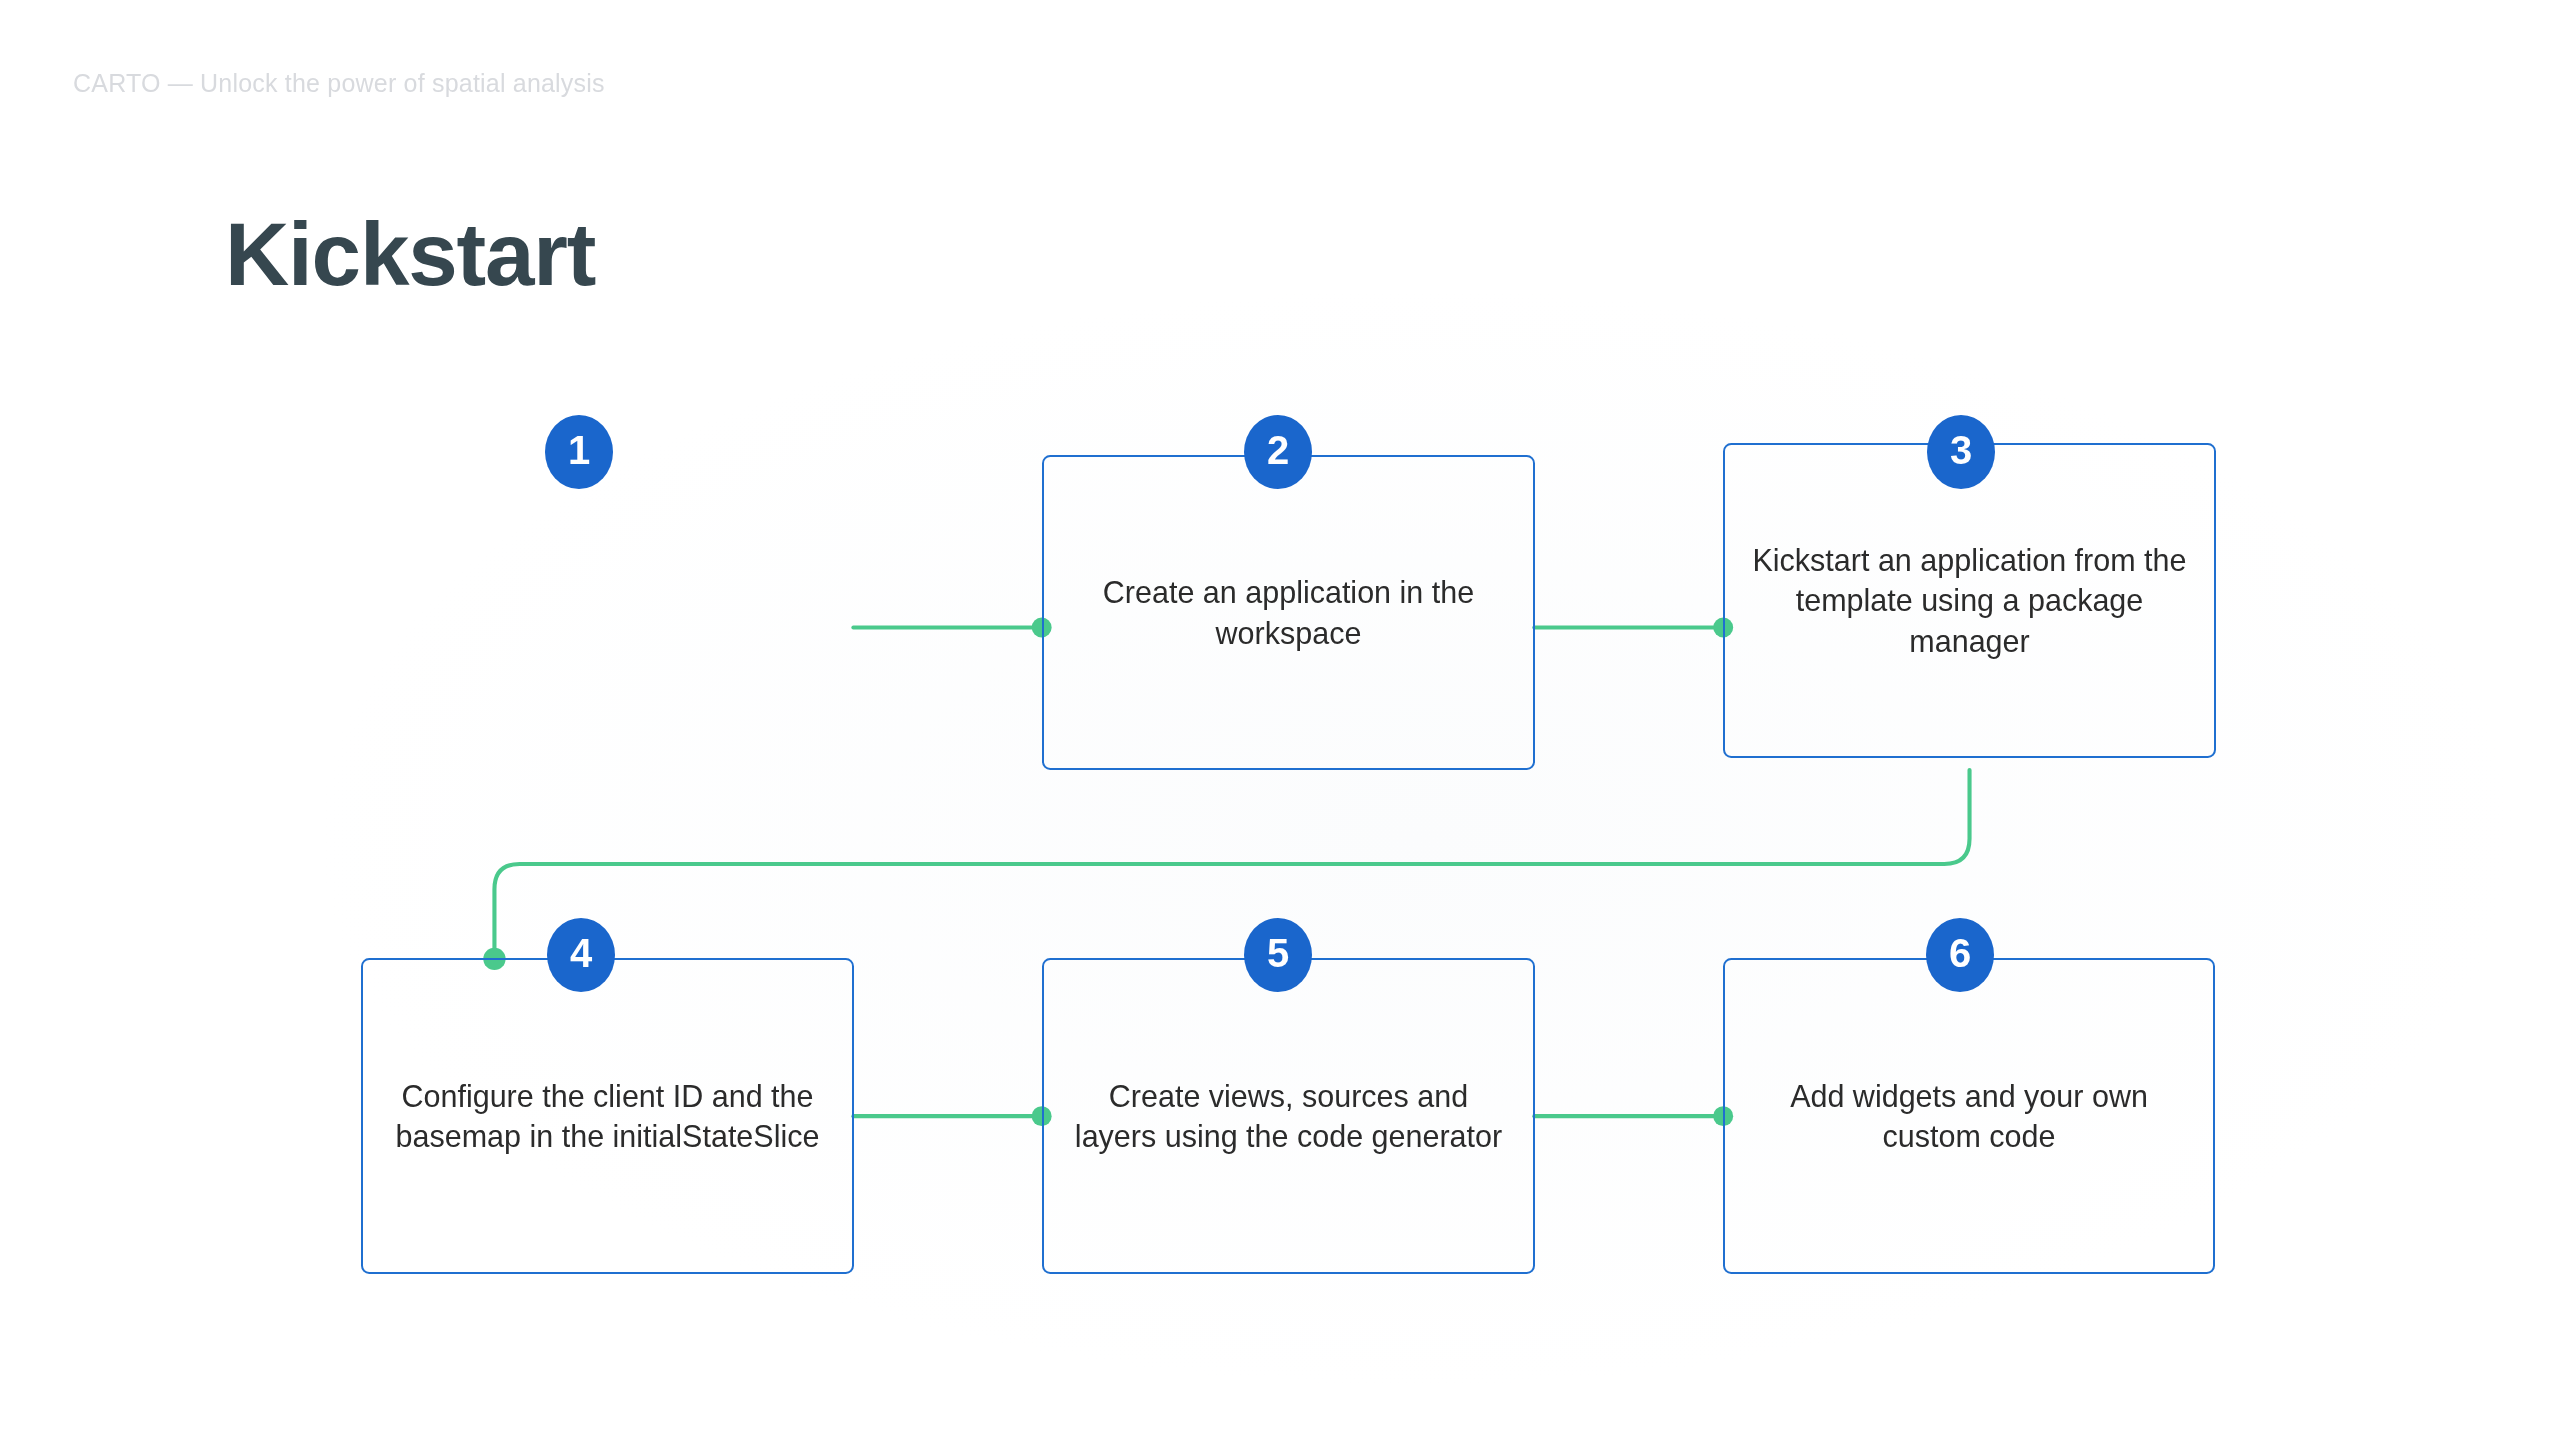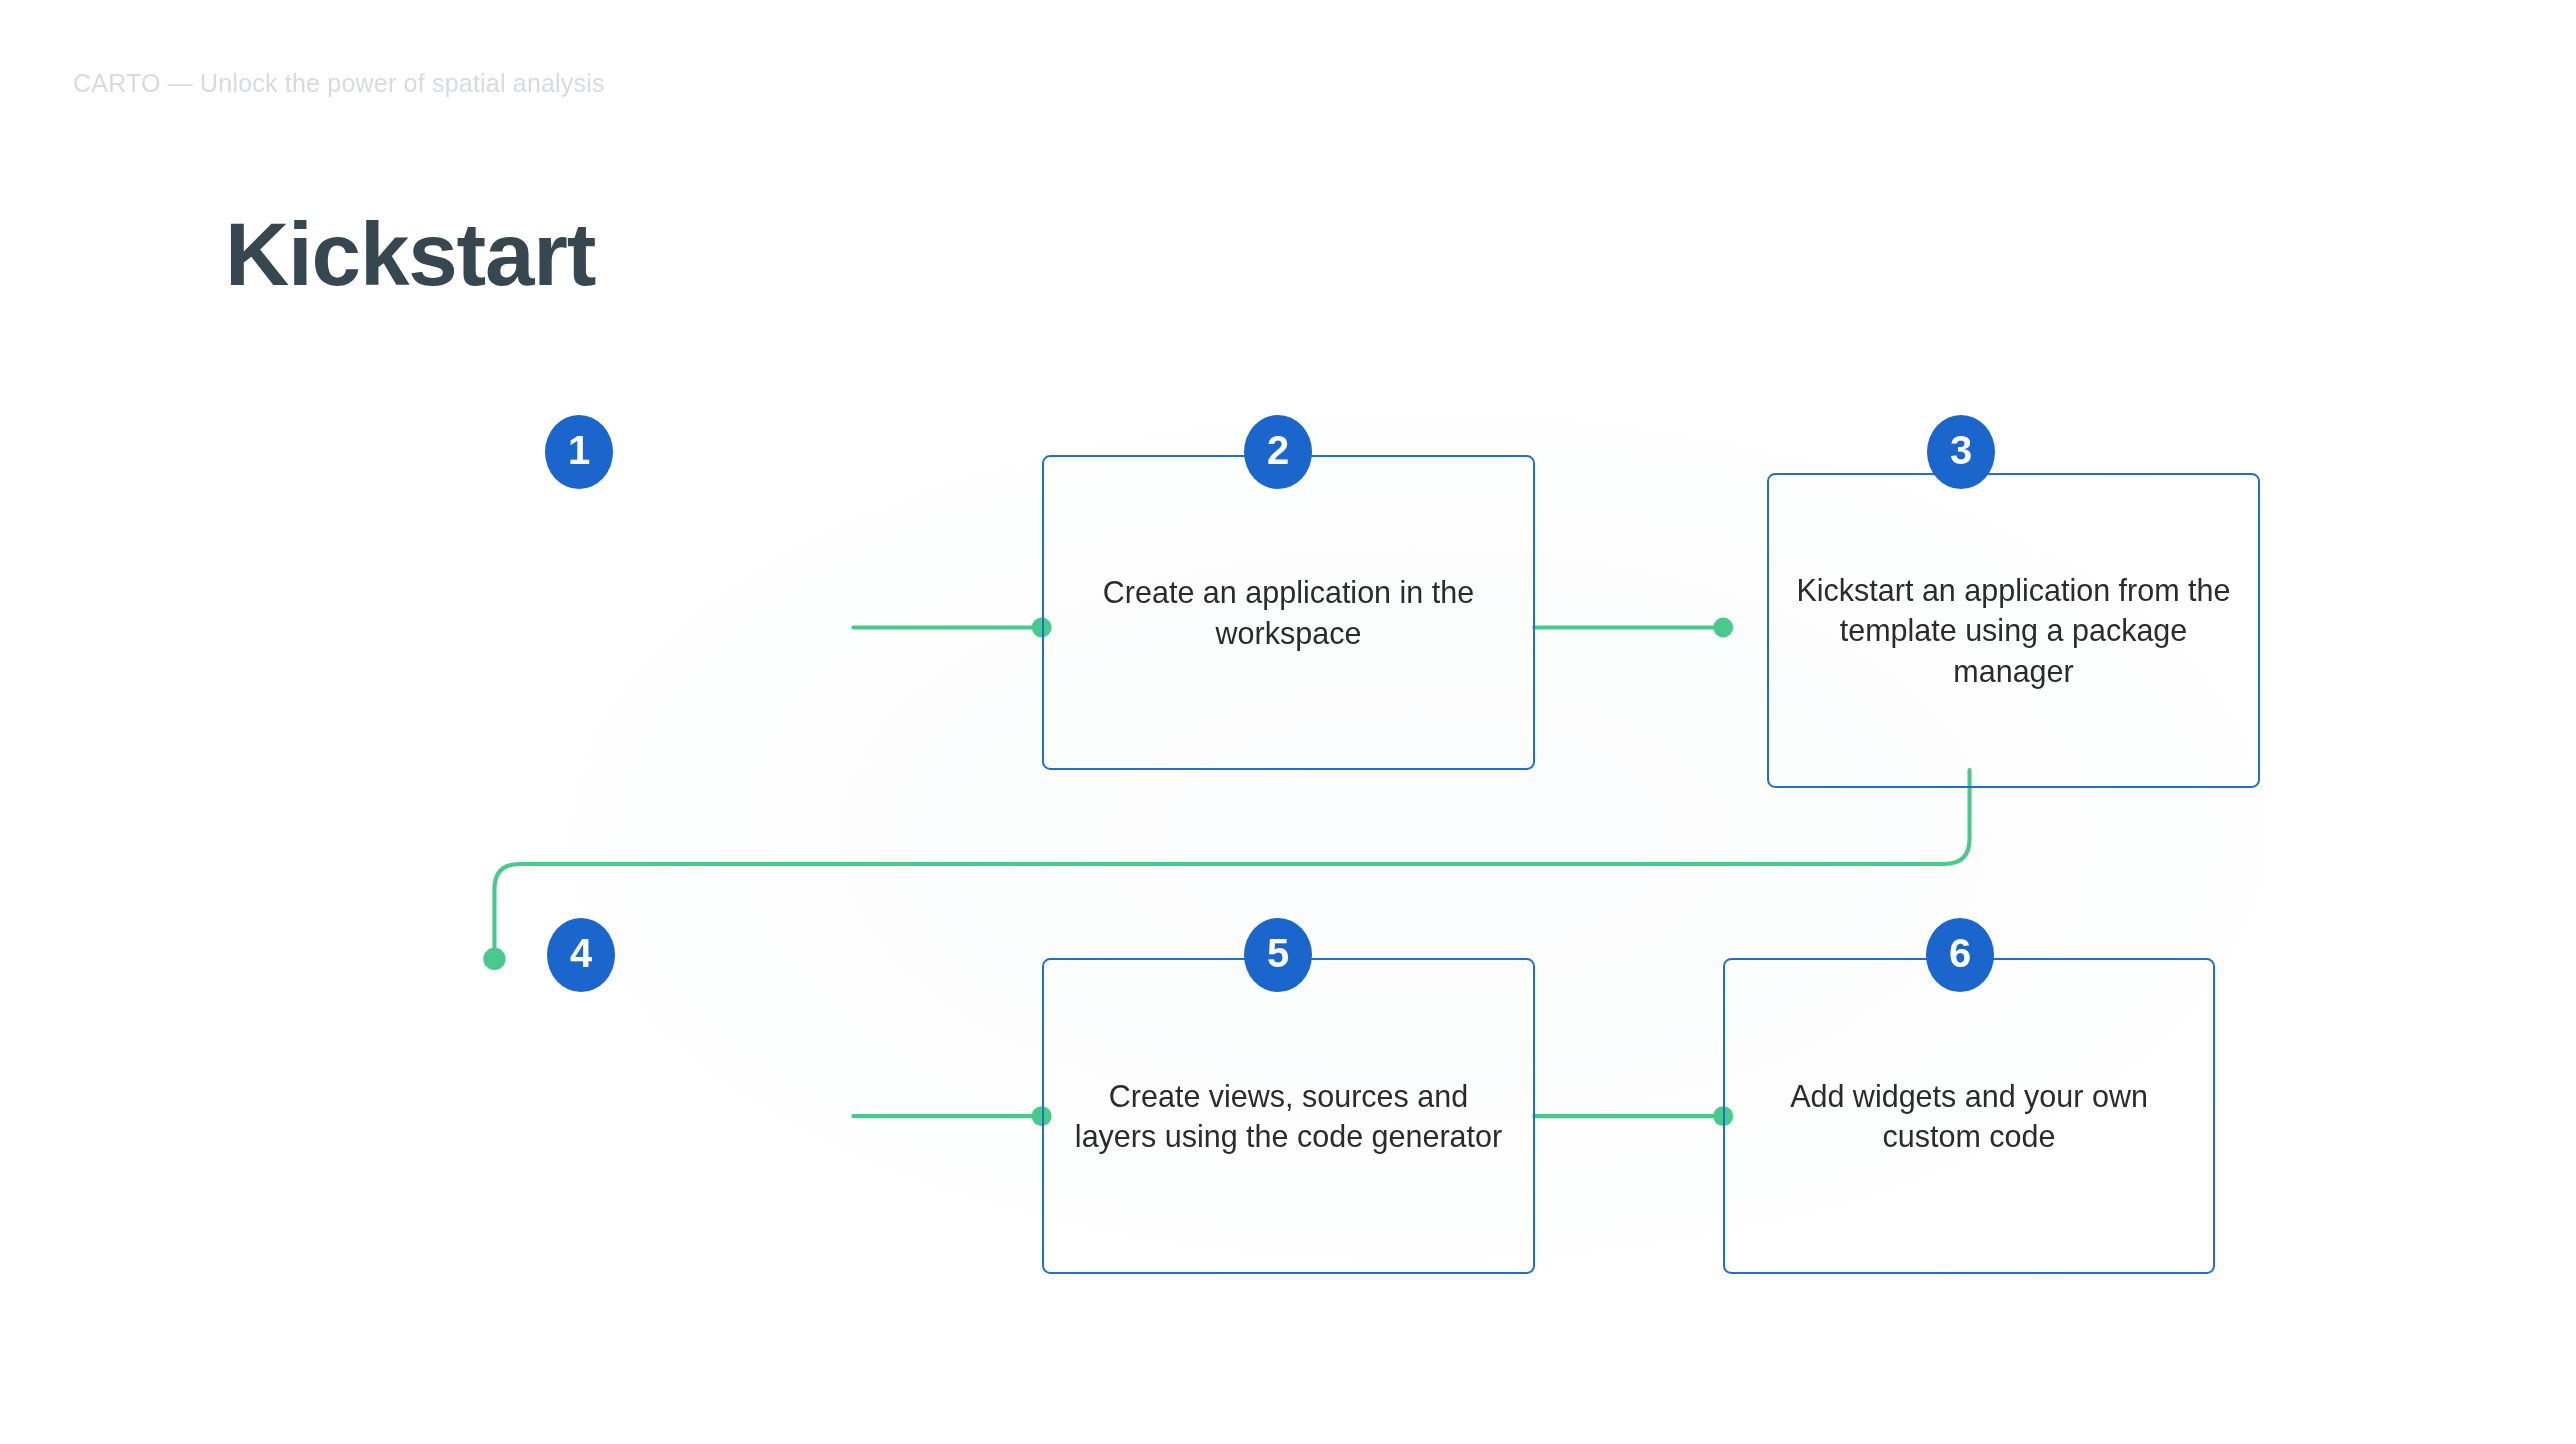--- a/index.html
+++ b/index.html
@@ -96,21 +96,21 @@
   }
   .badge span { transform: translateY(-1.8px); }
 
   
   #card-1 { left: 361px;  top: 455px;  width: 493px; height: 315px; }
   #badge-1 { left: 545px; top: 415px; }
   
   #card-2 { left: 1042px; top: 455px;  width: 493px; height: 315px; align-items: center; }
   #badge-2 { left: 1244px; top: 415px; }
   
-  #card-3 { left: 1723px; top: 473px;  width: 493px; height: 315px; margin-left: 44px; }
+  #card-3 { left: 1723px; top: 443px;  width: 493px; height: 315px; }
   #badge-3 { left: 1927px; top: 415px; }
   
   #card-4 { left: 361px;  top: 958px; width: 493px; height: 316px; }
   #badge-4 { left: 547px; top: 918px; }
   
   #card-5 { left: 1042px; top: 958px; width: 493px; height: 316px; }
   #badge-5 { left: 1244px; top: 918px; }
   
   #card-6 { left: 1723px; top: 958px; width: 492px; height: 316px; }
   #badge-6 { left: 1926px; top: 918px; }
@@ -157,20 +157,23 @@
     <span>2</span>
   </div>
 
   <div class="card" id="card-3">
     <div class="card-text">Kickstart an application from the template using a package manager</div>
   </div>
   <div class="badge" id="badge-3">
     <span>3</span>
   </div>
 
+  <div class="card" id="card-4">
+    <div class="card-text">Configure the client ID and the basemap in the initialStateSlice</div>
+  </div>
   <div class="badge" id="badge-4">
     <span>4</span>
   </div>
 
   <div class="card" id="card-5">
     <div class="card-text">Create views, sources and layers using the code generator</div>
   </div>
   <div class="badge" id="badge-5">
     <span>5</span>
   </div>

